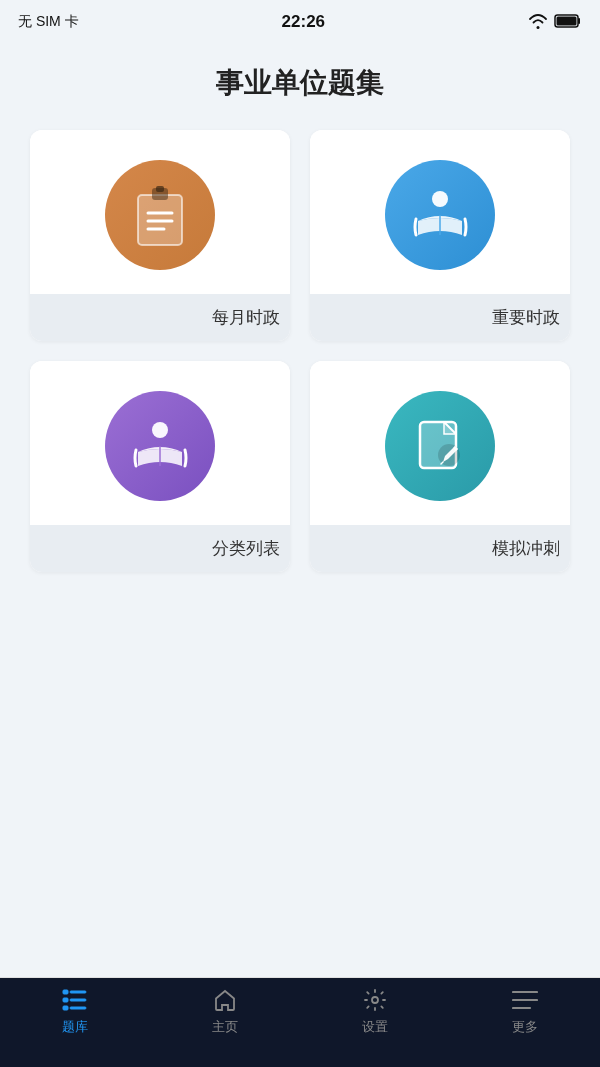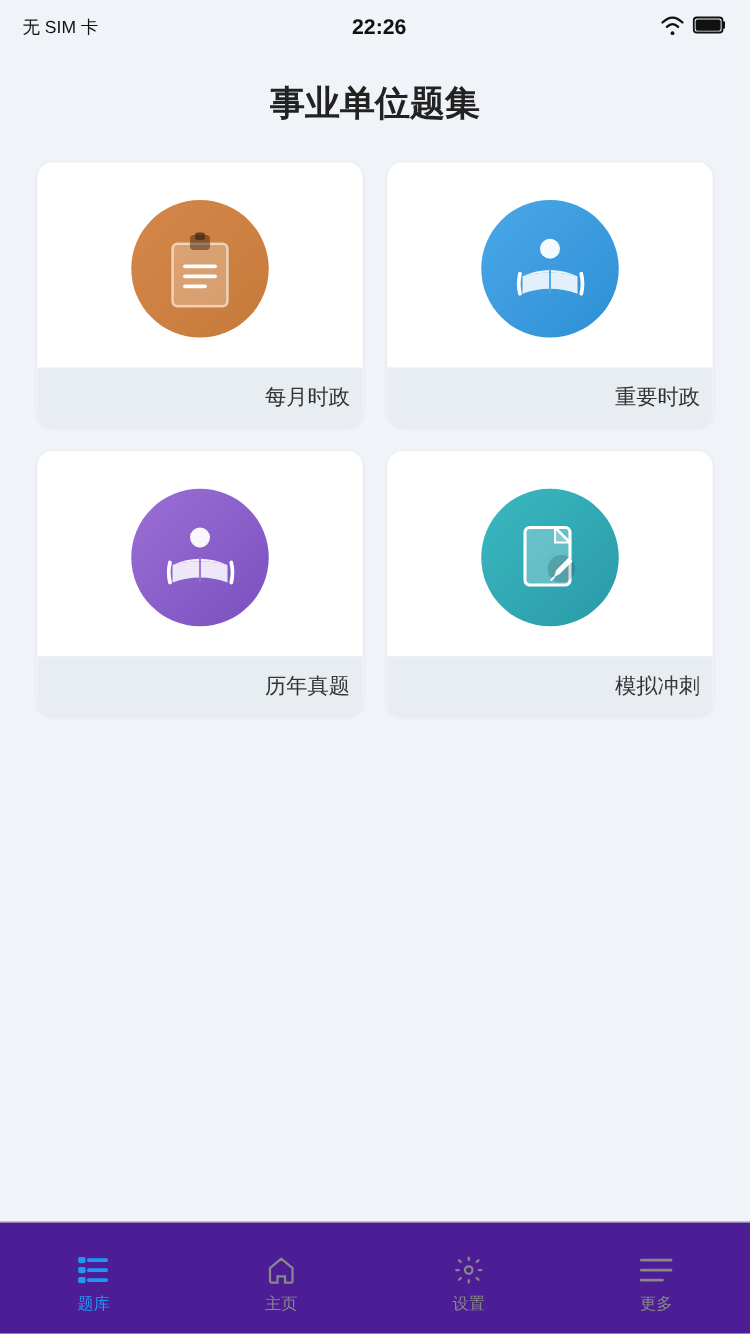--- a/index.html
+++ b/index.html
@@ -105,25 +105,25 @@
     .circle-history { background: linear-gradient(135deg, #9b6fd4 0%, #7a50c0 100%); }
     .circle-mock { background: linear-gradient(135deg, #3ab8c0 0%, #2a9aa8 100%); }
 
     
     .tab-bar {
       position: absolute;
       bottom: 0;
       left: 0;
       width: 100%;
       height: 90px;
-      background: #4c1d95;
+      background: #0f172a;
       border-top: 1px solid #e0e0e0;
       display: flex;
       align-items: flex-start;
-      padding-top: 24px;
+      padding-top: 8px;
     }
 
     .tab-item {
       flex: 1;
       display: flex;
       flex-direction: column;
       align-items: center;
       gap: 4px;
       cursor: pointer;
     }
@@ -234,21 +234,21 @@
             <circle cx="32" cy="16" r="8" fill="white" opacity="0.95"></circle>
             <path d="M10 38 Q32 28 54 38 Q32 32 10 38Z" fill="white" opacity="0.9"></path>
             <path d="M10 38 L10 52 Q32 44 54 52 L54 38 Q32 32 10 38Z" fill="white" opacity="0.85"></path>
             <line x1="32" y1="32" x2="32" y2="52" stroke="#9b6fd4" stroke-width="1.5"></line>
             <path d="M8 36 Q6 44 8 52" stroke="white" stroke-width="3" stroke-linecap="round" fill="none"></path>
             <path d="M57 36 Q59 44 57 52" stroke="white" stroke-width="3" stroke-linecap="round" fill="none"></path>
           </svg>
         </div>
       </div>
       <div class="card-label-area">
-        <span class="card-label">历年真题</span>
+        <span class="card-label">分类列表</span>
       </div>
     </div>
 
     <div class="card">
       <div class="card-icon-area">
         <div class="card-circle circle-mock">
 
           <svg width="60" height="65" viewBox="0 0 60 65" fill="none">
 
             <rect x="10" y="8" width="36" height="46" rx="4" fill="rgba(255,255,255,0.25)" stroke="white" stroke-width="2.5"></rect>

